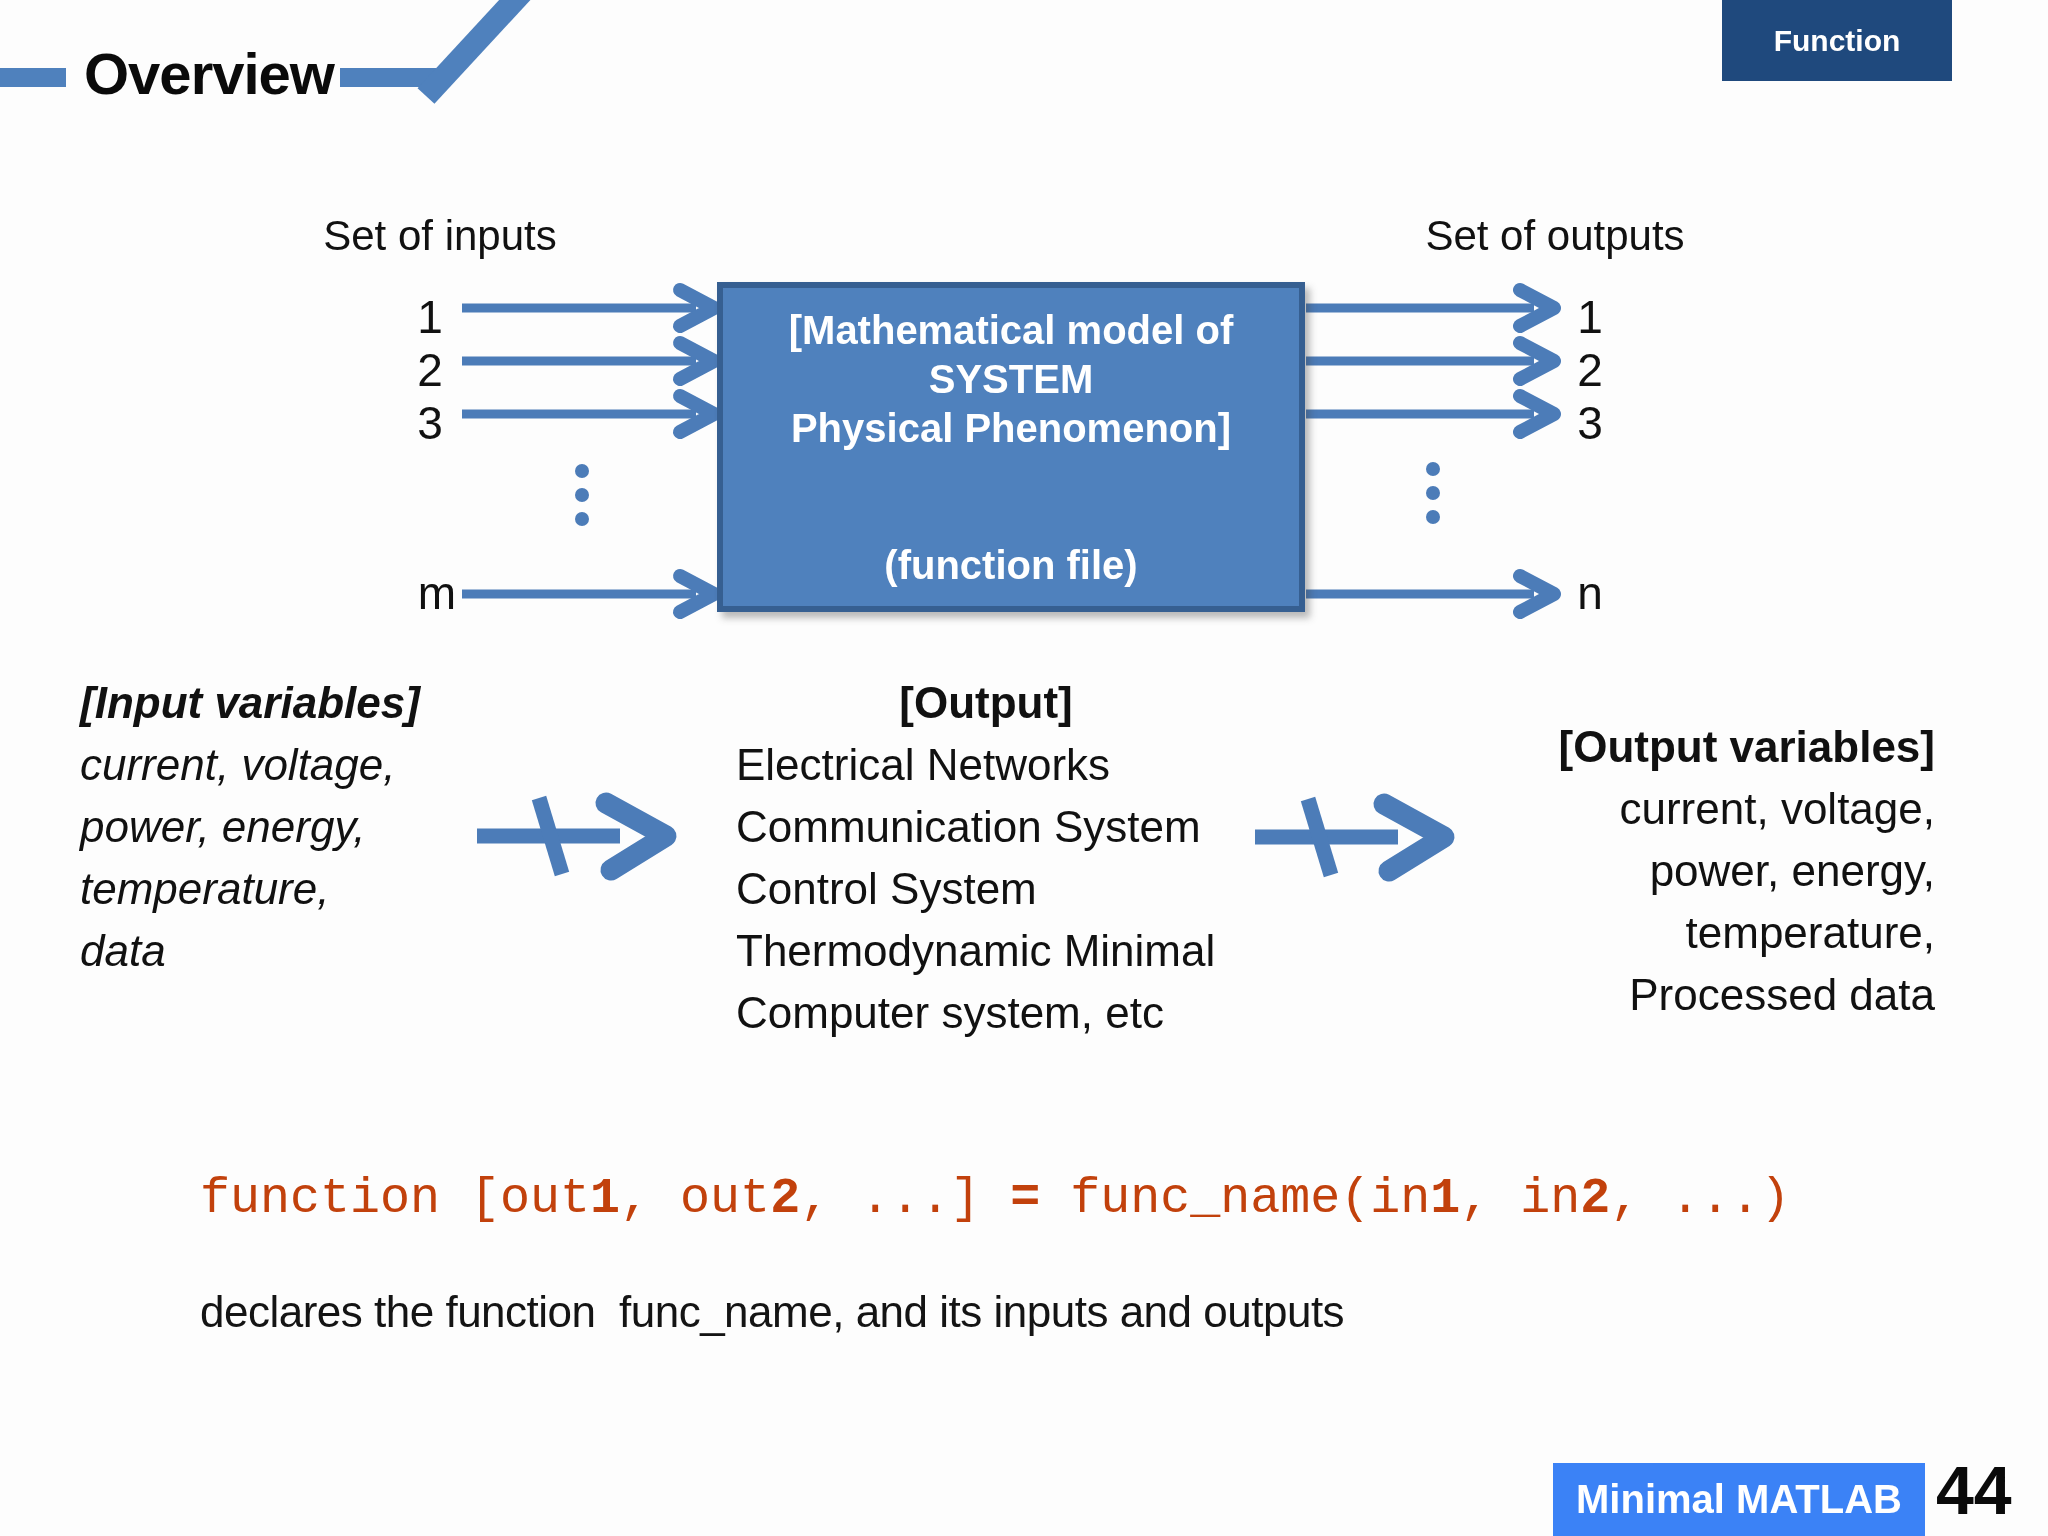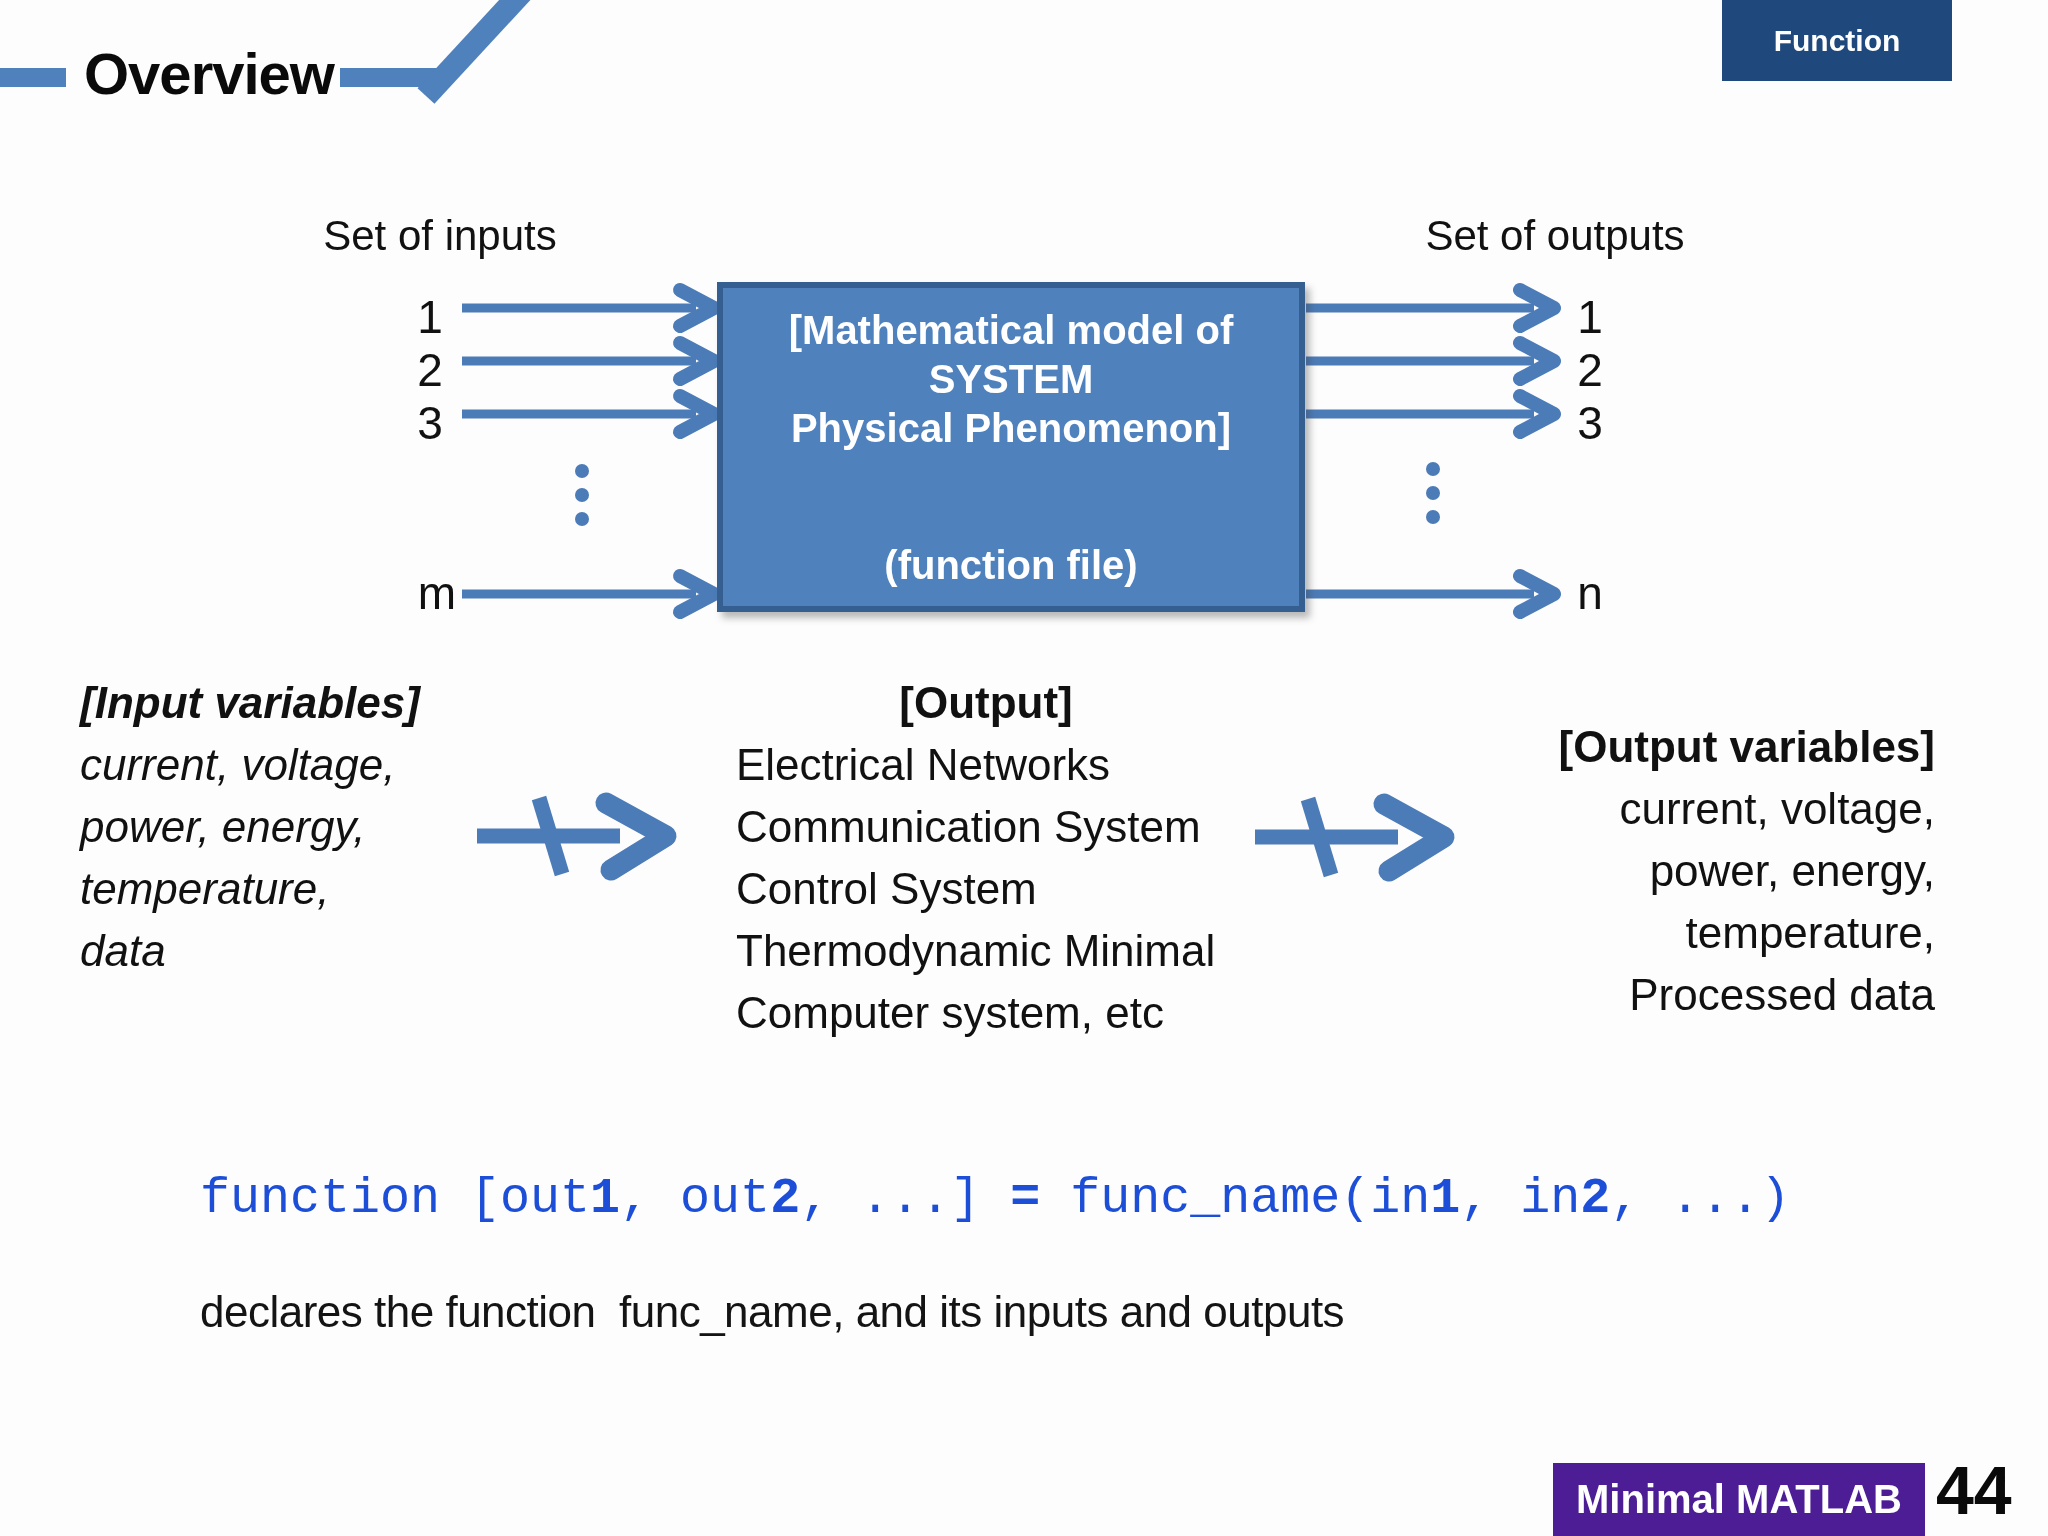--- a/index.html
+++ b/index.html
@@ -38,29 +38,29 @@
 
   .col{top:672px;font-size:44px;line-height:62px;}
   .col .col-title{font-weight:bold;}
   .col-inputs{left:80px;width:560px;font-style:italic;}
   .col-system{left:736px;width:500px;}
   .col-system .col-title{text-align:center;}
   .col-outputs{left:1415px;width:520px;text-align:right;margin-top:44px;}
 
   .code-line{
     left:200px;top:1168px;font-family:"Liberation Mono","DejaVu Sans Mono",monospace;
-    font-size:50px;line-height:62px;white-space:pre;color:#1d4ed8;
+    font-size:50px;line-height:62px;white-space:pre;color:#c2410c;
   }
   .code-desc{
     left:200px;top:1284px;font-size:44px;line-height:56px;letter-spacing:-0.5px;
     white-space:pre-wrap;color:#141414;
   }
 
   .footer-badge{
-    left:1553px;top:1463px;width:372px;height:73px;background:#4c1d95;color:#fff;
+    left:1553px;top:1463px;width:372px;height:73px;background:#3b82f6;color:#fff;
     font-size:40px;font-weight:bold;display:flex;align-items:center;justify-content:center;
   }
   .page-num{left:1936px;top:1450px;width:100px;font-size:68px;font-weight:bold;
     line-height:80px;color:#0a0a0a;}
 </style>
 </head>
 <body>
 
 <div class="slide">
 

